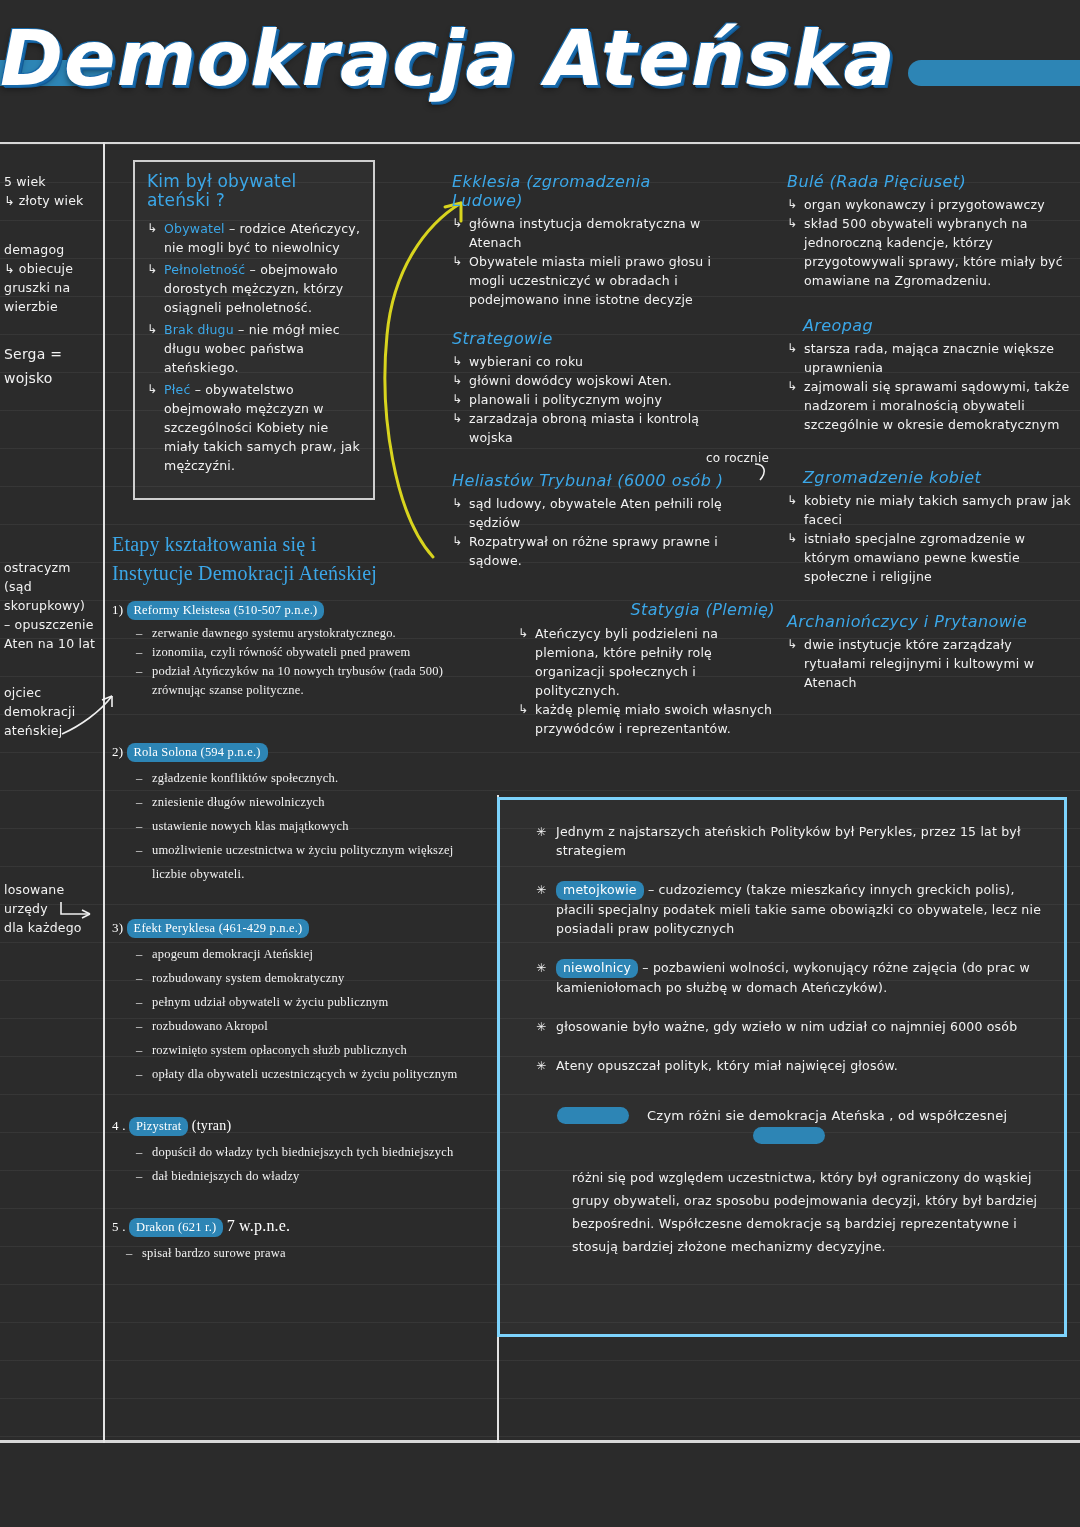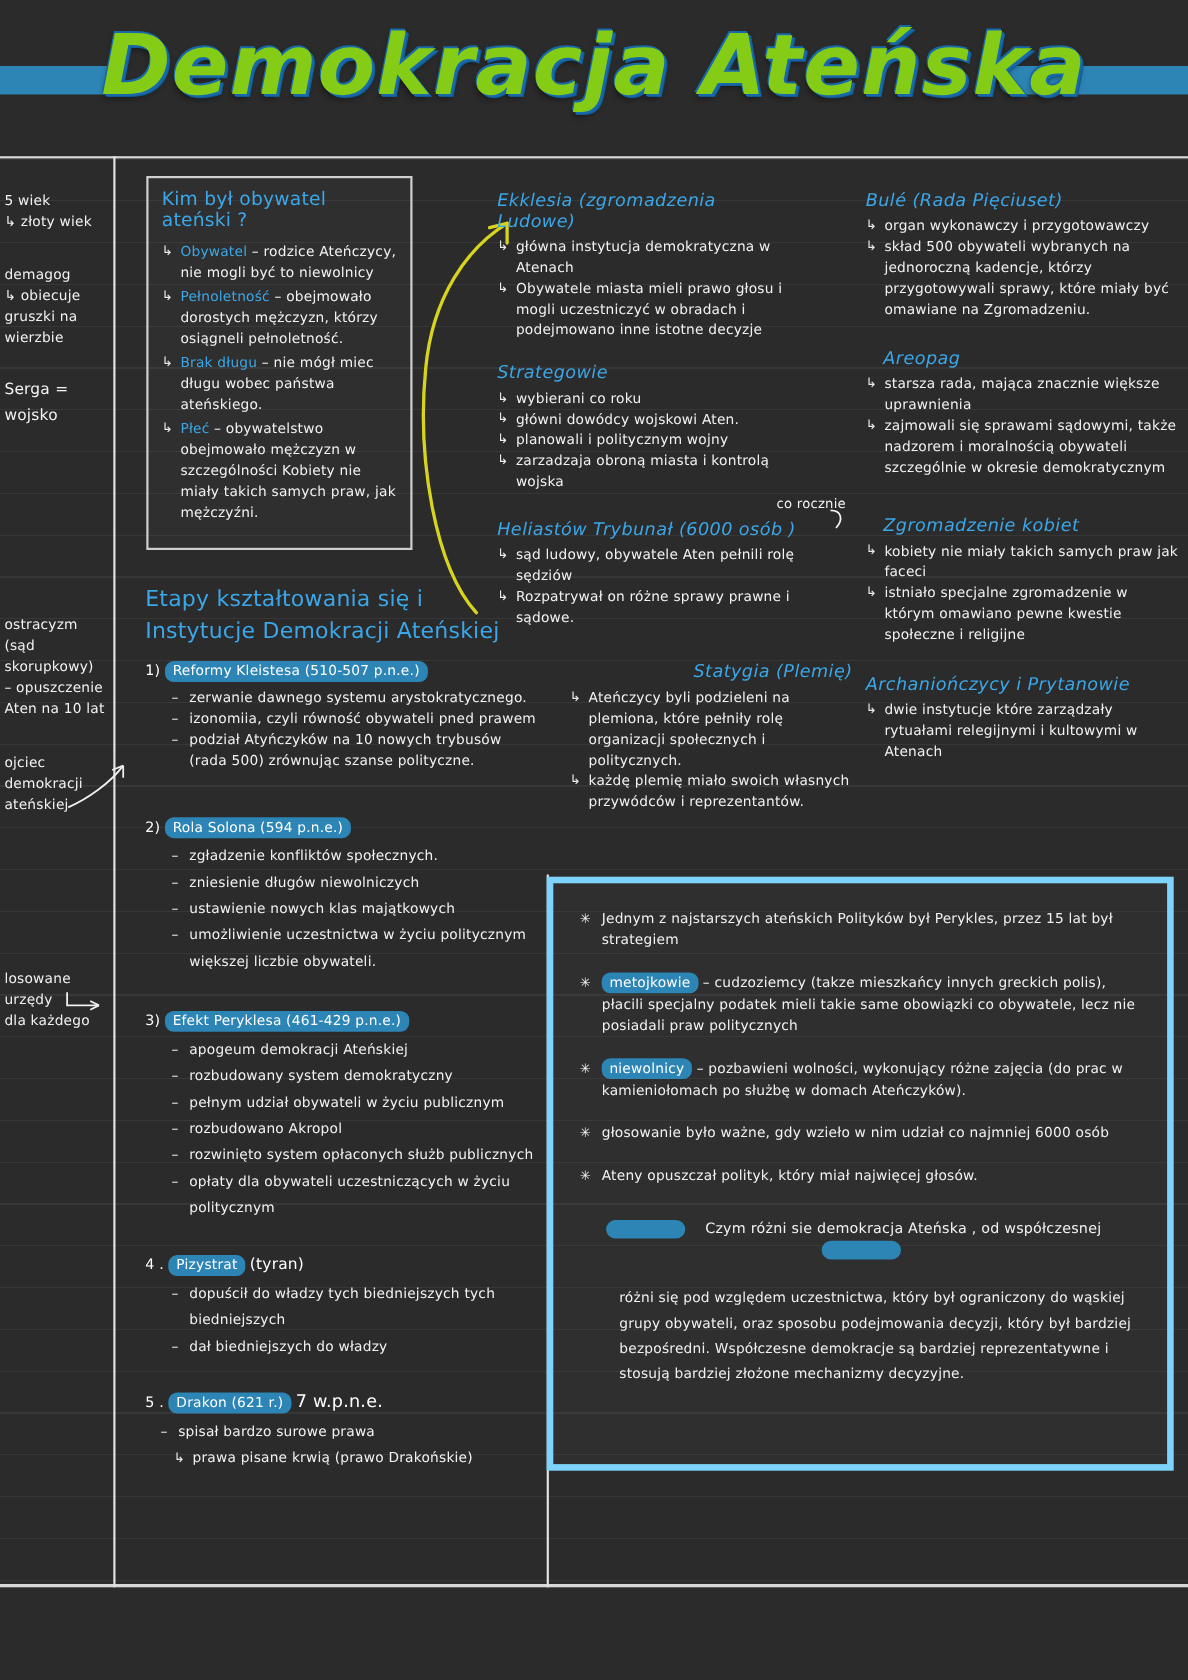--- a/index.html
+++ b/index.html
@@ -26,24 +26,24 @@
   }
   #vrule1{position:absolute;left:103px;top:142px;width:2px;height:1301px;background:#e2e2e2;}
   #vrule2{position:absolute;left:497px;top:795px;width:2px;height:648px;background:#e2e2e2;}
 
   
   #header{position:absolute;left:0;top:0;width:1080px;height:142px;}
   .hbar{position:absolute;top:60px;height:26px;border-radius:13px;background:#2d85b5;}
   #hbar-left{left:-18px;width:130px;}
   #hbar-right{left:908px;width:190px;}
   #title{
-    position:absolute;left:0;top:14px;width:1080px;text-align:center;
+    position:absolute;left:0;top:14px;width:1080px;
     font-family:"DejaVu Sans",sans-serif;
     font-size:76px;font-weight:bold;font-style:italic;
-    color:#84cc16;letter-spacing:1px;
+    color:#ffffff;letter-spacing:1px;
     text-shadow:
       2px 2px 0 #1769aa, -1px -1px 0 #1769aa,
       3px 3px 0 #125a95, 0 4px 6px rgba(0,0,0,.45);
     white-space:nowrap;
   }
 
   
   .hw{
     font-family:"DejaVu Sans",sans-serif;
     color:#f2f2f2;font-size:12.5px;line-height:19px;
@@ -81,33 +81,33 @@
   
   .sec{margin-bottom:16px;}
   .sec h3{margin:0 0 4px 0;font-weight:normal;}
   #col-mid{position:absolute;left:452px;top:172px;width:275px;}
   #col-right{position:absolute;left:787px;top:172px;width:285px;}
 
   
   #arrow{position:absolute;left:375px;top:185px;width:125px;height:380px;pointer-events:none;}
 
   
-  #etapy{position:absolute;left:132px;top:530px;width:360px;}
+  #etapy{position:absolute;left:112px;top:530px;width:360px;font-family:Liberation Serif, serif;}
   #etapy .ehead{font-size:20px;color:#3ba7e8;line-height:29px;margin-bottom:12px;}
   .stage{margin-bottom:16px;}
   .stage .sn{color:#ffffff;font-size:13px;}
   .stage .sbody{margin-left:24px;margin-top:4px;}
 
   
   #statygia{position:absolute;left:500px;top:600px;width:275px;}
 
   
   #box-extra{
     position:absolute;left:497px;top:797px;width:570px;height:540px;
-    border:6px solid #7dd3fc;box-sizing:border-box;padding:22px 22px 10px 24px;
+    border:3px solid #7dd3fc;box-sizing:border-box;padding:22px 22px 10px 36px;
     background:rgba(255,255,255,0.018);
   }
   #box-extra .blk{margin-bottom:20px;}
   #cmp-title{text-align:center;margin:30px 0 22px 0;font-size:13px;}
   #cmp-title .t{display:inline-block;padding:0 14px;vertical-align:middle;}
   #cmp-body{margin-left:36px;line-height:23px;}
 </style>
 </head>
 <body>
 
@@ -299,21 +299,20 @@
       <div class="dashli">dał biedniejszych do władzy</div>
     </div>
   </div>
 
   <div class="stage" style="margin-top:28px">
     <span class="sn">5 .</span>
     <span class="hl">Drakon (621 r.)</span>
     <span class="sn" style="font-size:16px">7 w.p.n.e.</span>
     <div class="sbody" style="line-height:24px;margin-left:14px">
       <div class="dashli">spisał bardzo surowe prawa</div>
-      <div class="arrowli" style="margin-left:12px">prawa pisane krwią (prawo Drakońskie)</div>
     </div>
   </div>
 </div>
 
 <div id="box-extra" class="hw">
 
   <div class="blk starli">
     <span>Jednym z najstarszych ateńskich Polityków był Perykles, przez 15 lat był strategiem</span>
   </div>
 

